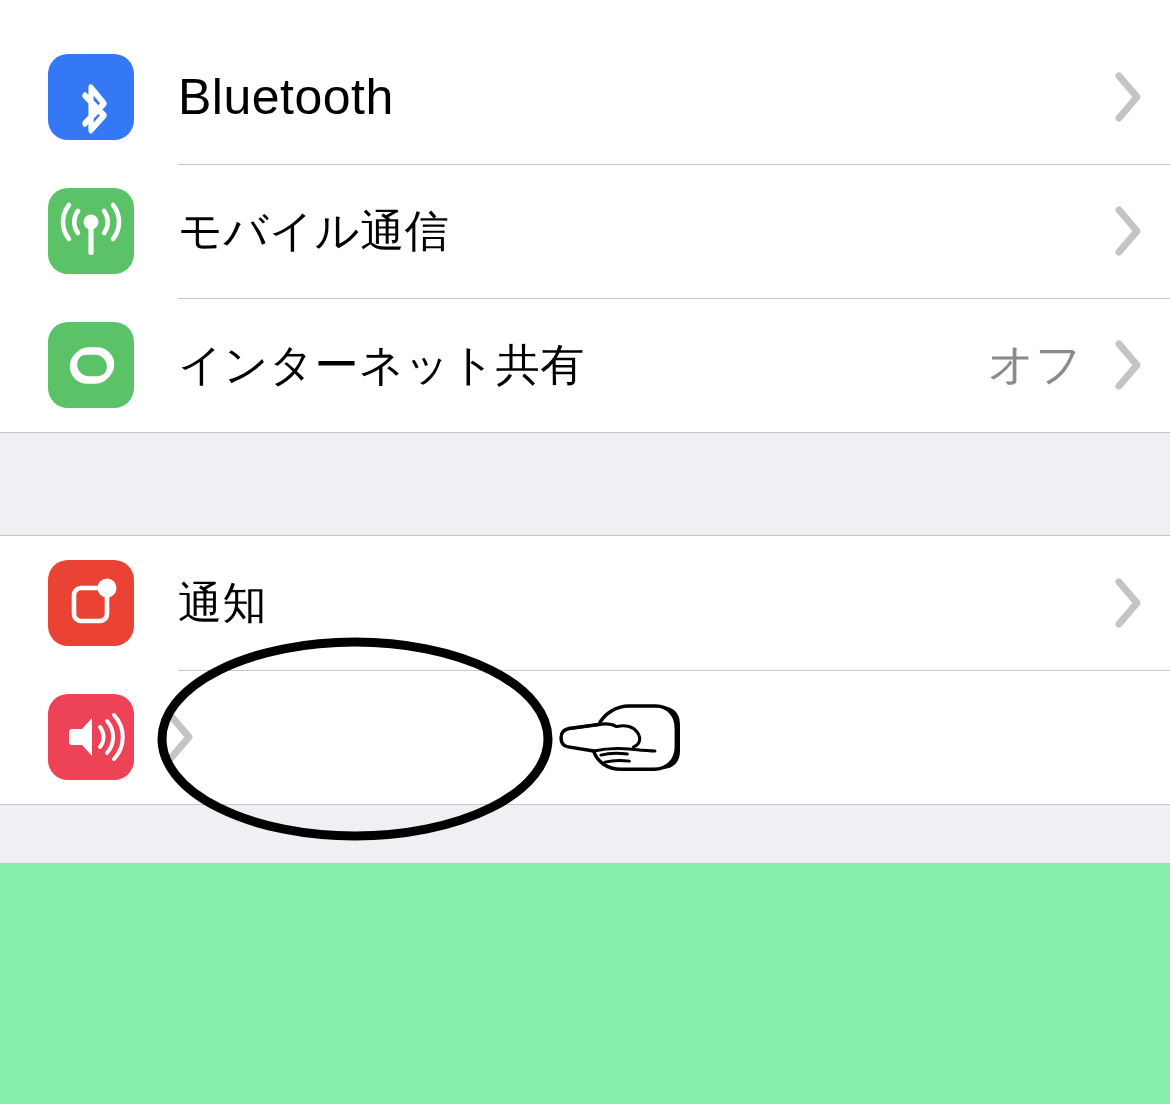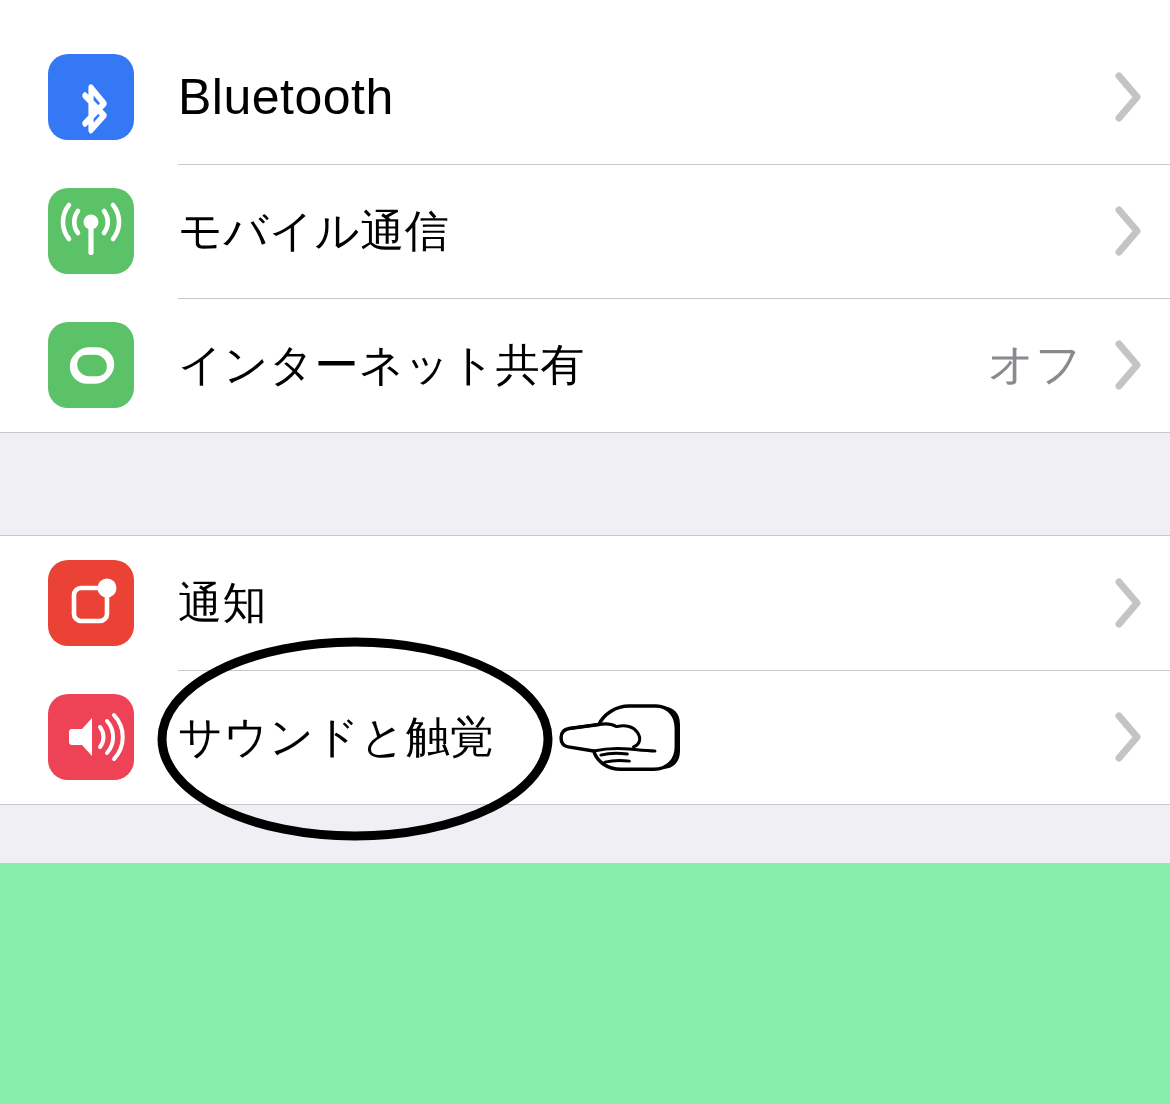--- a/index.html
+++ b/index.html
@@ -190,21 +190,20 @@
 
     <div class="row">
       <div class="icon-box" style="background:#EE4257;">
         <svg width="86" height="86" viewBox="0 0 86 86">
           <path d="M34 35 L24 35 A3 3 0 0 0 21 38 L21 48 A3 3 0 0 0 24 51 L34 51 L44 62 L44 24 Z" fill="#ffffff"></path>
           <path d="M52 33 A16 16 0 0 1 52 53" fill="none" stroke="#ffffff" stroke-width="4" stroke-linecap="round"></path>
           <path d="M59 27 A24 24 0 0 1 59 59" fill="none" stroke="#ffffff" stroke-width="4" stroke-linecap="round"></path>
           <path d="M66 21 A32 32 0 0 1 66 65" fill="none" stroke="#ffffff" stroke-width="4" stroke-linecap="round"></path>
         </svg>
       </div>
-      <div class="row-label">サウンドと触覚</div>
       <div class="row-value"></div>
       <div class="chevron">
         <svg width="30" height="52" viewBox="0 0 30 52">
           <path d="M6 5 L24 26 L6 47" fill="none" stroke="#C4C4C6" stroke-width="7" stroke-linecap="round" stroke-linejoin="round"></path>
         </svg>
       </div>
     </div>
 
 
   </div>

